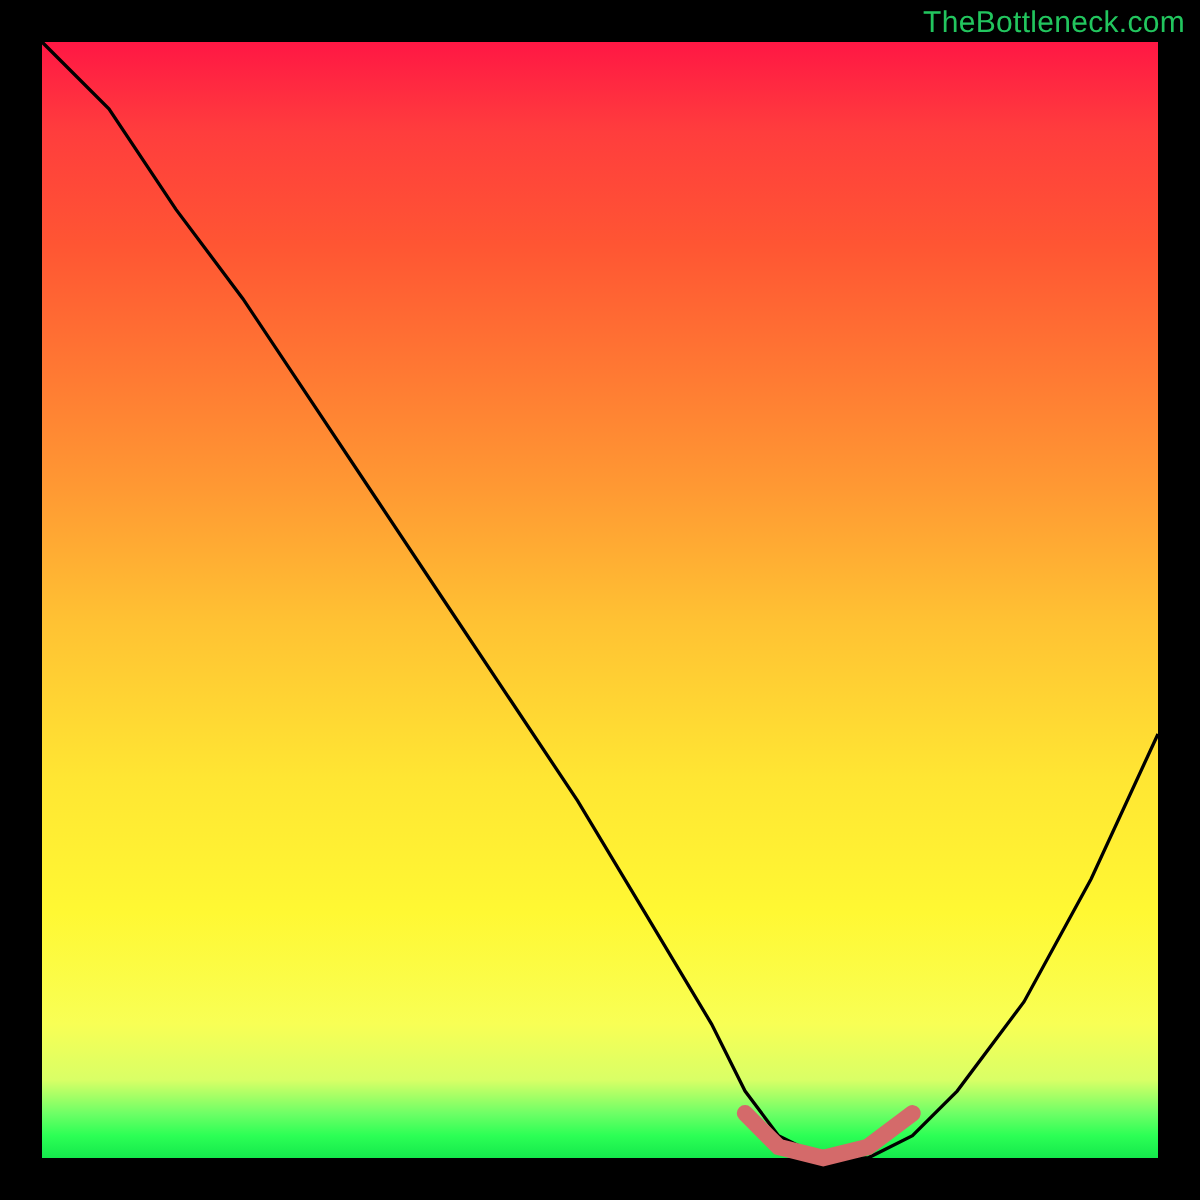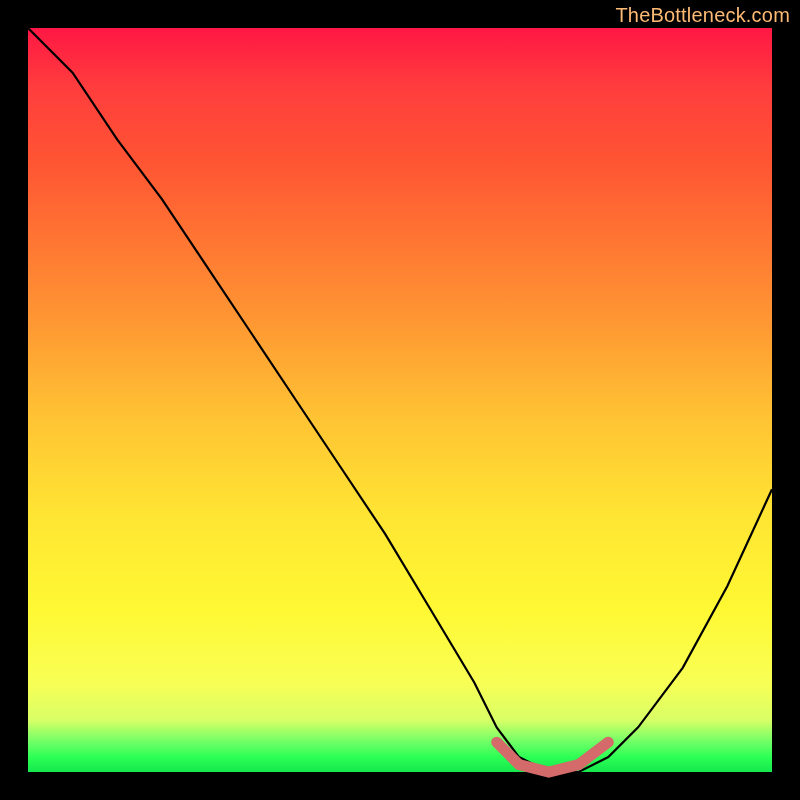--- a/index.html
+++ b/index.html
@@ -37,21 +37,21 @@
       #2cff55 98%,
       #14e84c 100%
     );
   }
   .watermark {
     position: absolute;
     top: 4px;
     right: 10px;
     font-family: Arial, Helvetica, sans-serif;
     font-size: 20px;
-    color: #fdba74;
+    color: #22c55e;
     letter-spacing: 0.2px;
     user-select: none;
   }
   svg.curve {
     position: absolute;
     left: 0;
     top: 0;
     width: 744px;
     height: 744px;
     overflow: visible;

